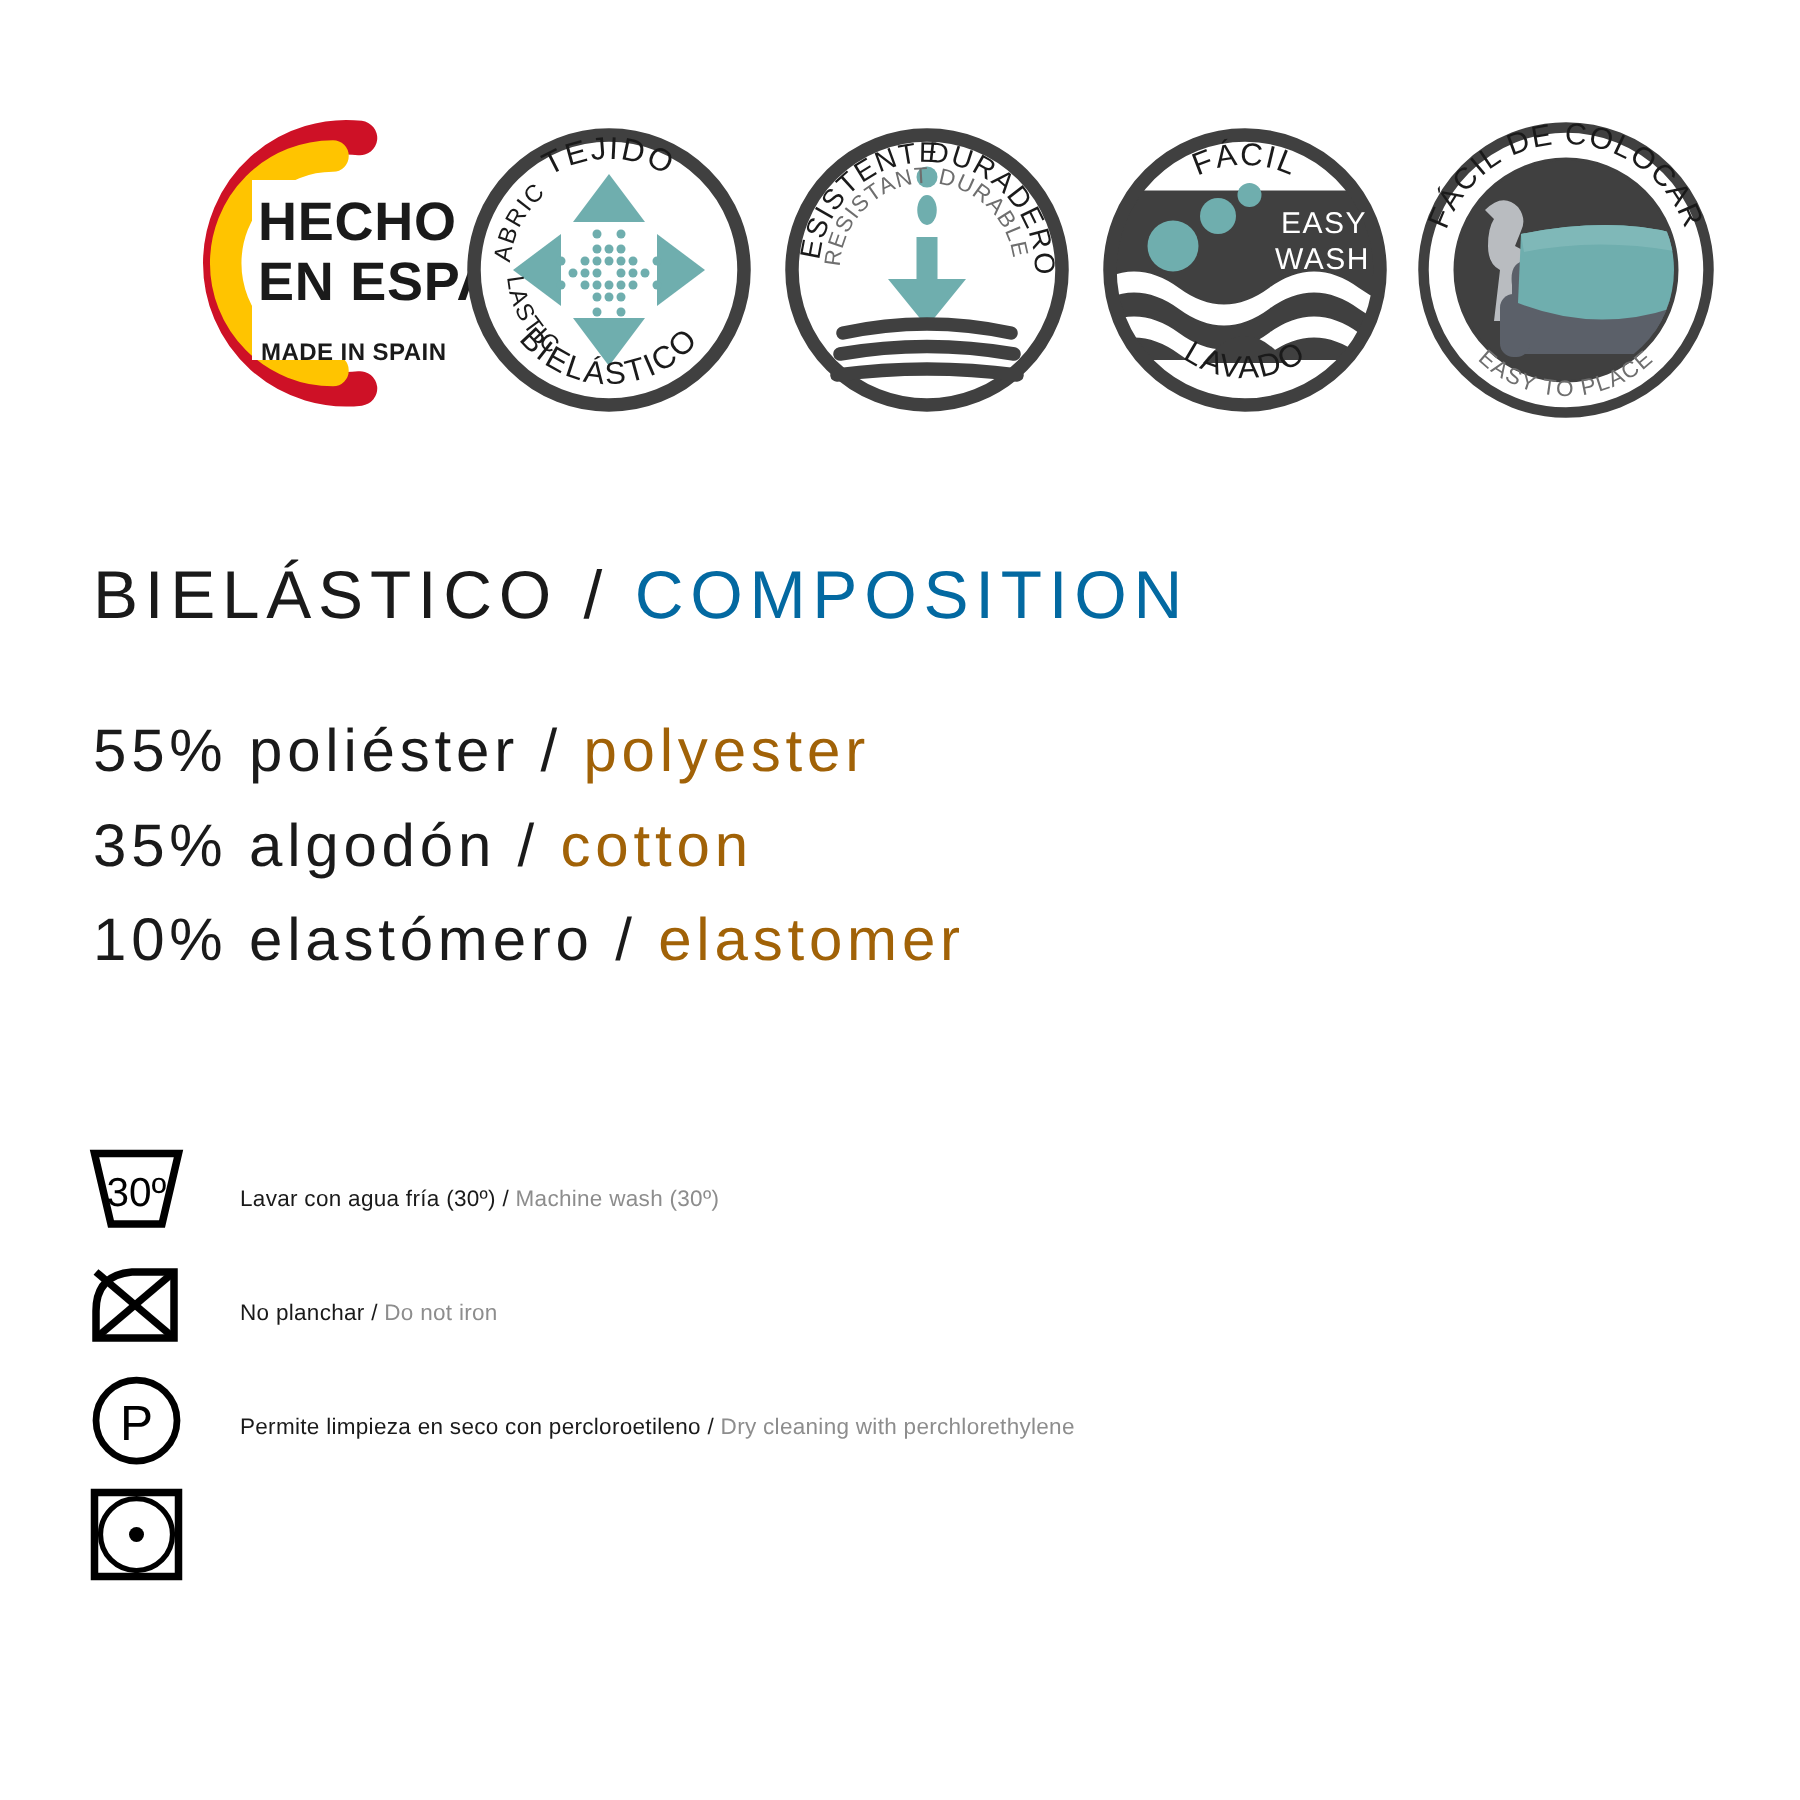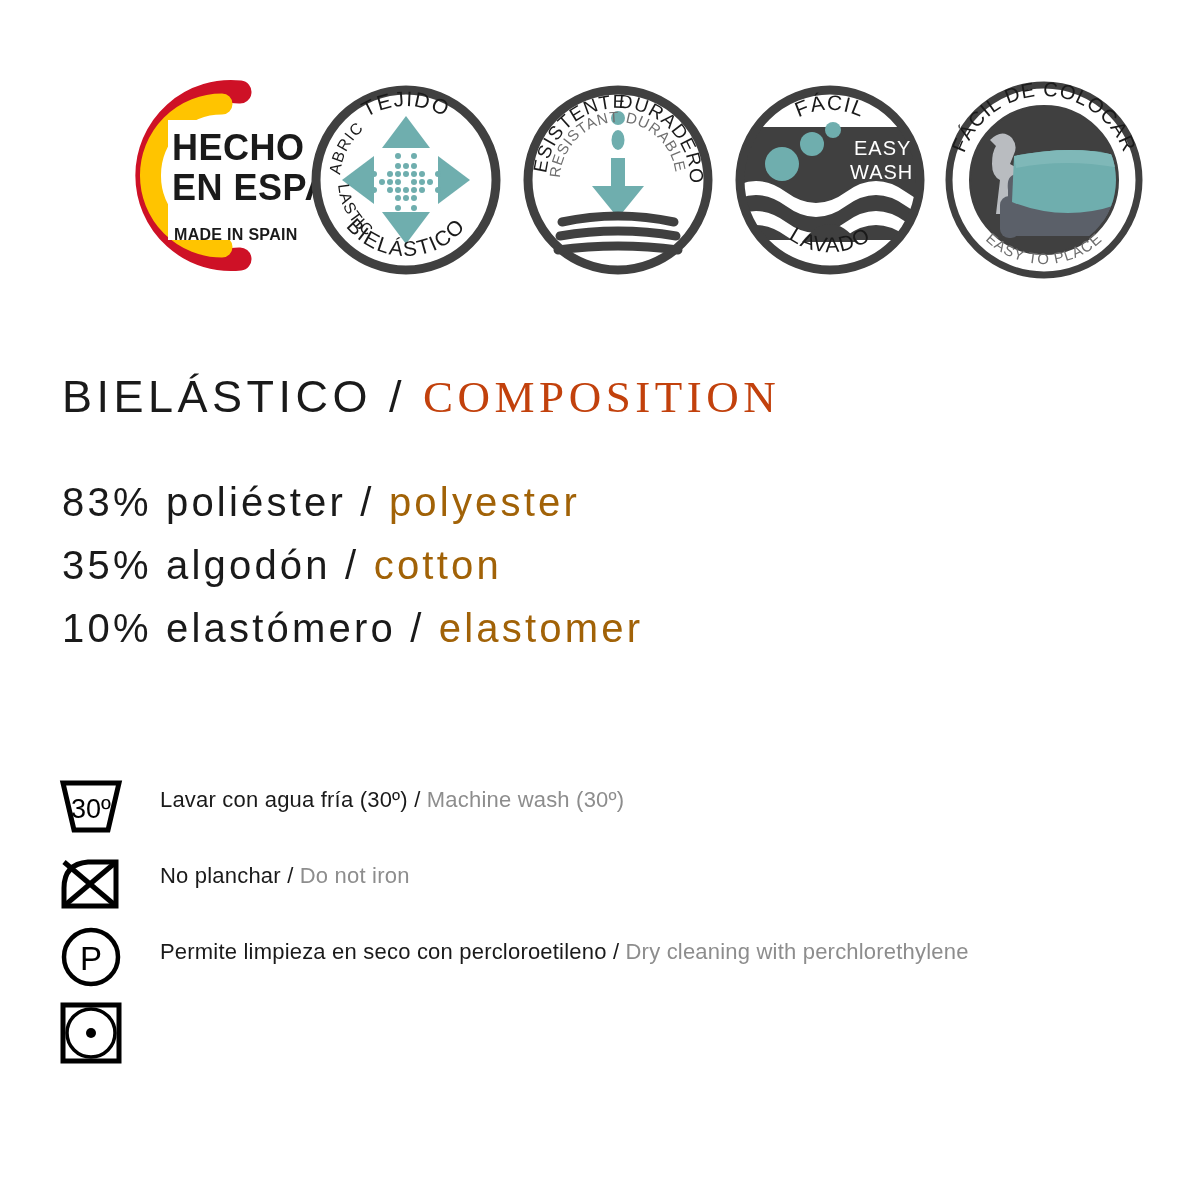--- a/index.html
+++ b/index.html
@@ -26,21 +26,21 @@
   }
   .comp-title{
     font-size:45px;
     font-weight:300;
     letter-spacing:4.5px;
     color:#1a1a1a;
     white-space:nowrap;
     line-height:1.1;
   }
   .comp-title .sp{color:#1a1a1a;}
-  .comp-title .en{color:#c2410c;font-family:Liberation Serif, serif;}
+  .comp-title .en{color:#0369a1;}
   .comp-lines{margin-top:48px;}
   .comp-line{
     font-size:40px;
     font-weight:300;
     letter-spacing:3.2px;
     line-height:63px;
     white-space:nowrap;
   }
   .comp-line .sp{color:#1a1a1a;}
   .comp-line .sep{color:#1a1a1a;}
@@ -49,25 +49,25 @@
   
   .care{
     position:absolute;left:58px;top:762px;width:1100px;
   }
   .care-row{
     display:flex;align-items:center;
     height:76px;
   }
   .care-ico{
     width:80px;min-width:80px;height:72px;
-    display:flex;align-items:flex-end;justify-content:flex-start;
+    display:flex;align-items:flex-start;justify-content:flex-start;
   }
   .care-ico svg{display:block;}
   .care-text{
-    font-size:22px;
+    font-size:15px;
     font-weight:400;
     letter-spacing:0.2px;
     white-space:nowrap;
     padding-left:22px;
     line-height:1.2;
   }
   .care-text .sp{color:#1a1a1a;}
   .care-text .sep{color:#1a1a1a;}
   .care-text .en{color:#8d8d8d;}
 </style>
@@ -259,21 +259,21 @@
     </div>
 
   </div>
 
   <div class="composition">
     <div class="comp-title">
       <span class="sp">BIELÁSTICO</span><span class="sp"> / </span><span class="en">COMPOSITION</span>
     </div>
     <div class="comp-lines">
       <div class="comp-line">
-        <span class="sp">83% poliéster</span><span class="sep"> / </span><span class="en">polyester</span>
+        <span class="sp">55% poliéster</span><span class="sep"> / </span><span class="en">polyester</span>
       </div>
       <div class="comp-line">
         <span class="sp">35% algodón</span><span class="sep"> / </span><span class="en">cotton</span>
       </div>
       <div class="comp-line">
         <span class="sp">10% elastómero</span><span class="sep"> / </span><span class="en">elastomer</span>
       </div>
     </div>
   </div>
 

